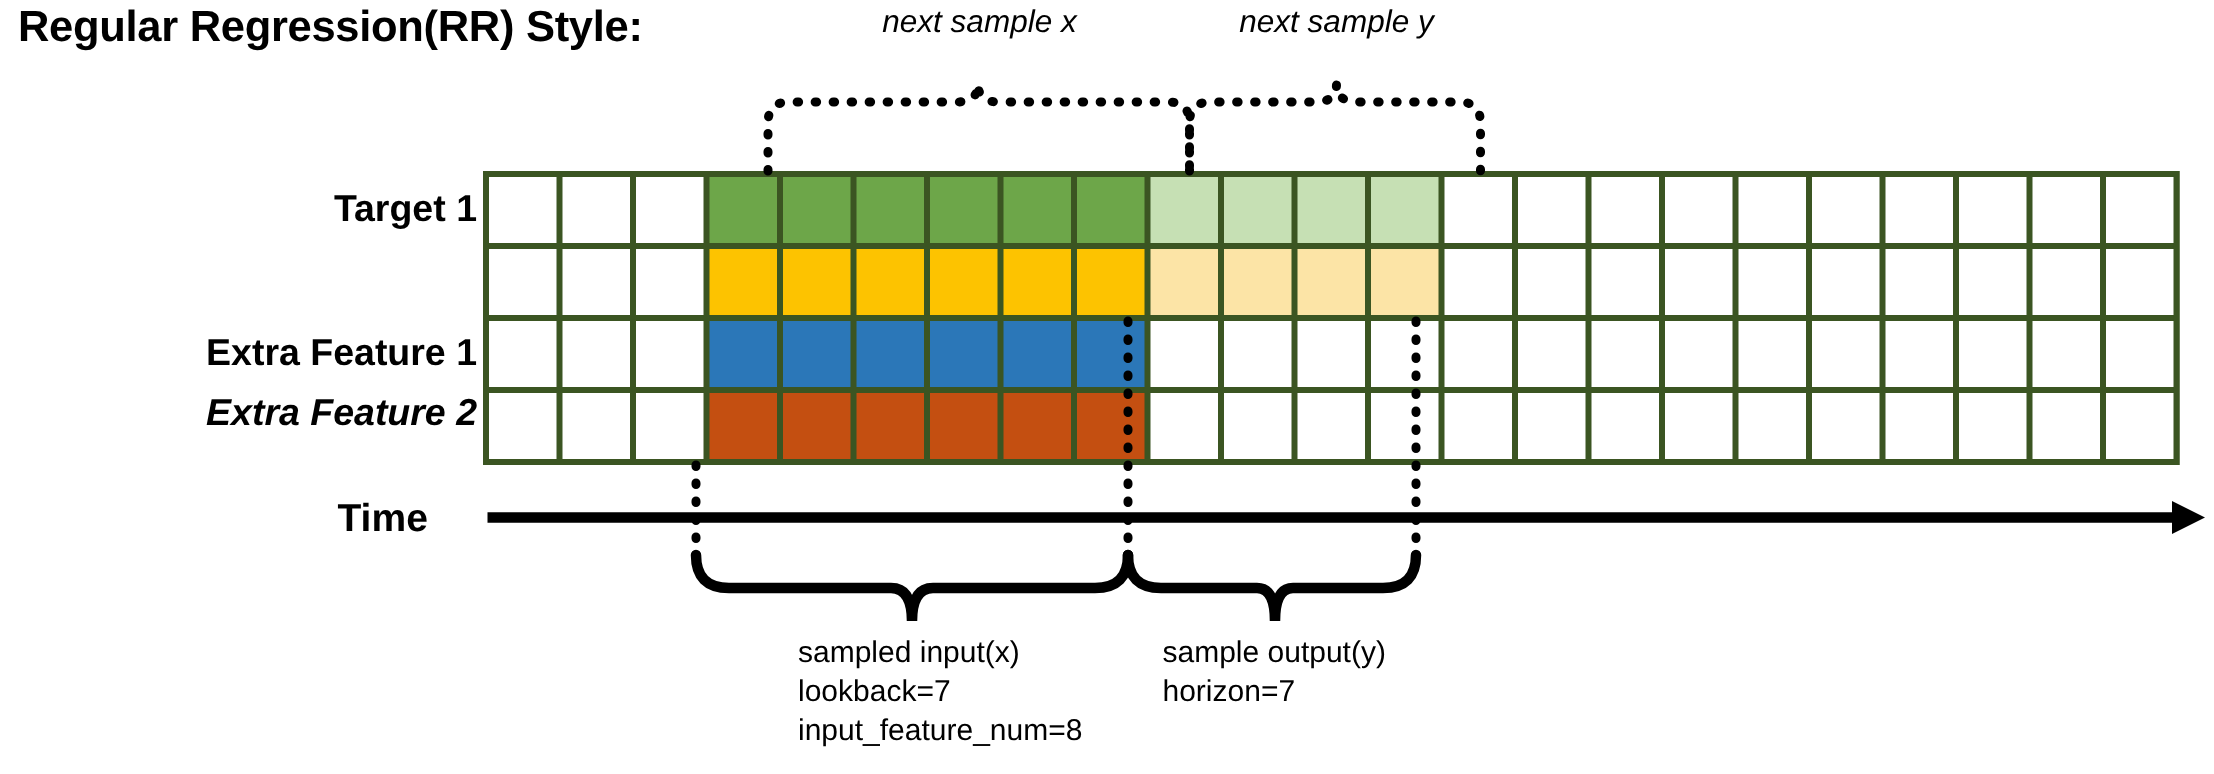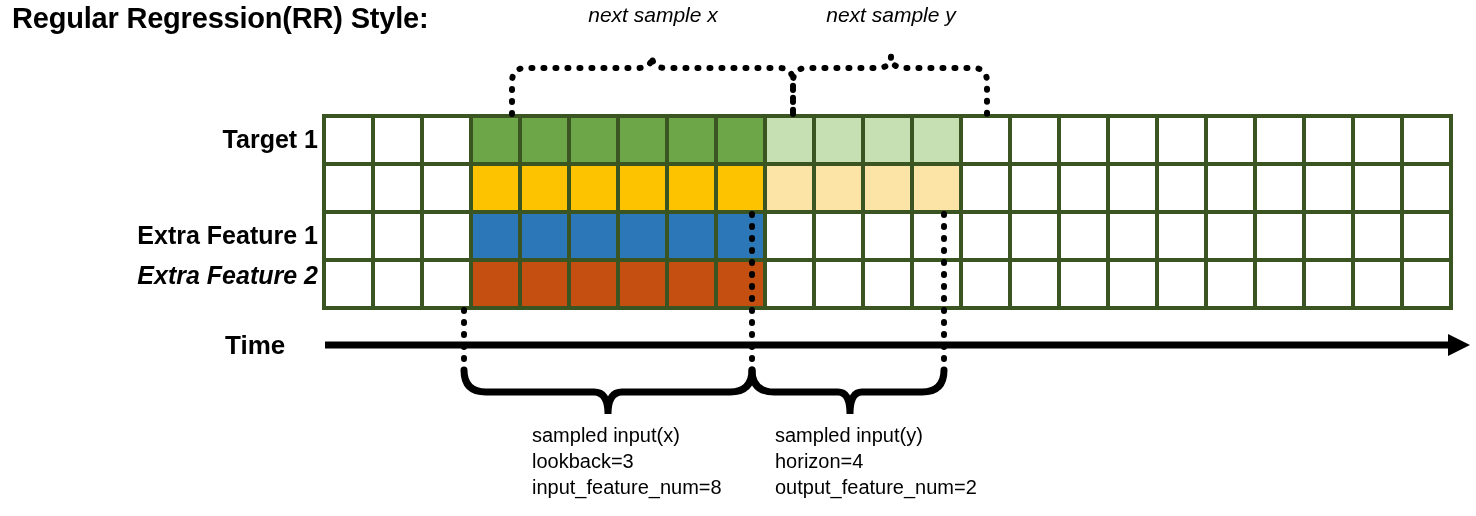--- a/index.html
+++ b/index.html
@@ -218,27 +218,26 @@
       </div>
     </div>
 
   <div class="brace-label" style="left:891px; top:3px;">next sample y</div>
   <div class="brace-label" style="left:653px; top:3px;">next sample x</div>
 
   <div class="time-label" style="left:225px; top:330px;">Time</div>
 
   <div class="caption" style="left:508px; top:422px;margin-left:24px;">
     <div>sampled input(x)</div>
-    <div>lookback=3</div>
+    <div>lookback=7</div>
     <div>input_feature_num=8</div>
   </div>
   <div class="caption" style="left:775px; top:422px;">
-    <div>sampled input(y)</div>
-    <div>horizon=4</div>
-    <div>output_feature_num=2</div>
+    <div>sample output(y)</div>
+    <div>horizon=7</div>
   </div>
 
   <svg id="overlay" viewBox="0 0 1476 516">
 
     <path d="M 512 114 L 512 82 Q 512 68 526 68 L 638 68 Q 652 68 652 56 Q 652 68 666 68 L 779 68 Q 793 68 793 82 L 793 114" fill="none" stroke="#000000" stroke-width="6" stroke-dasharray="1 11" stroke-linecap="round"></path>
 
     <path d="M 793 114 L 793 82 Q 793 68 807 68 L 877 68 Q 891 68 891 56 Q 891 68 905 68 L 973 68 Q 987 68 987 82 L 987 114" fill="none" stroke="#000000" stroke-width="6" stroke-dasharray="1 11" stroke-linecap="round"></path>
 
     <path d="M 464 310 L 464 372" fill="none" stroke="#000000" stroke-width="6" stroke-dasharray="1 11" stroke-linecap="round"></path>
 

